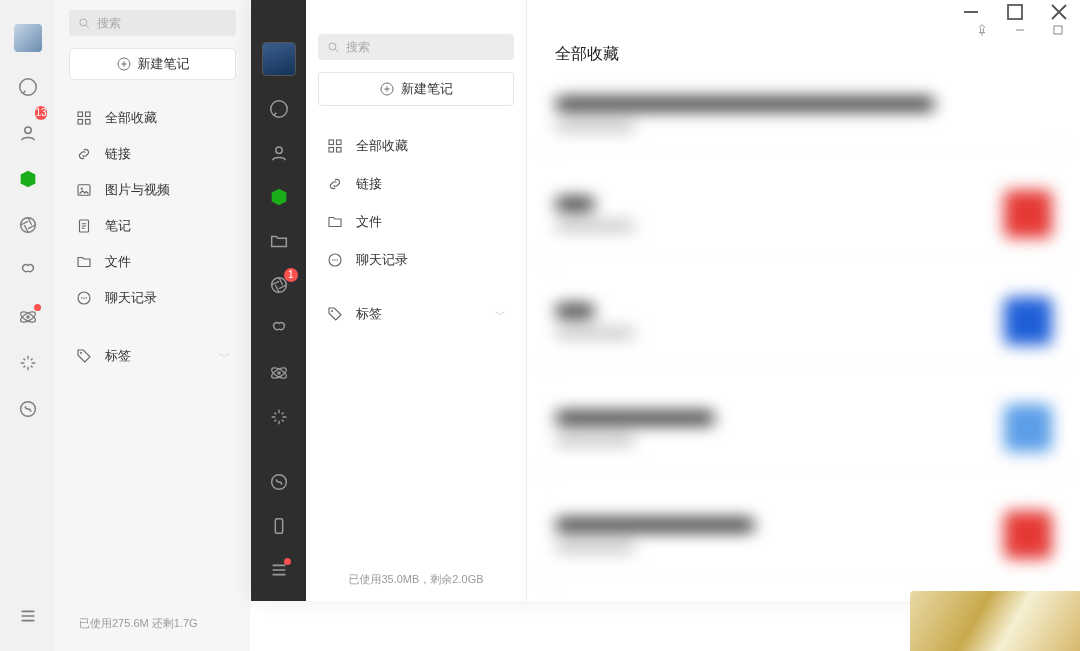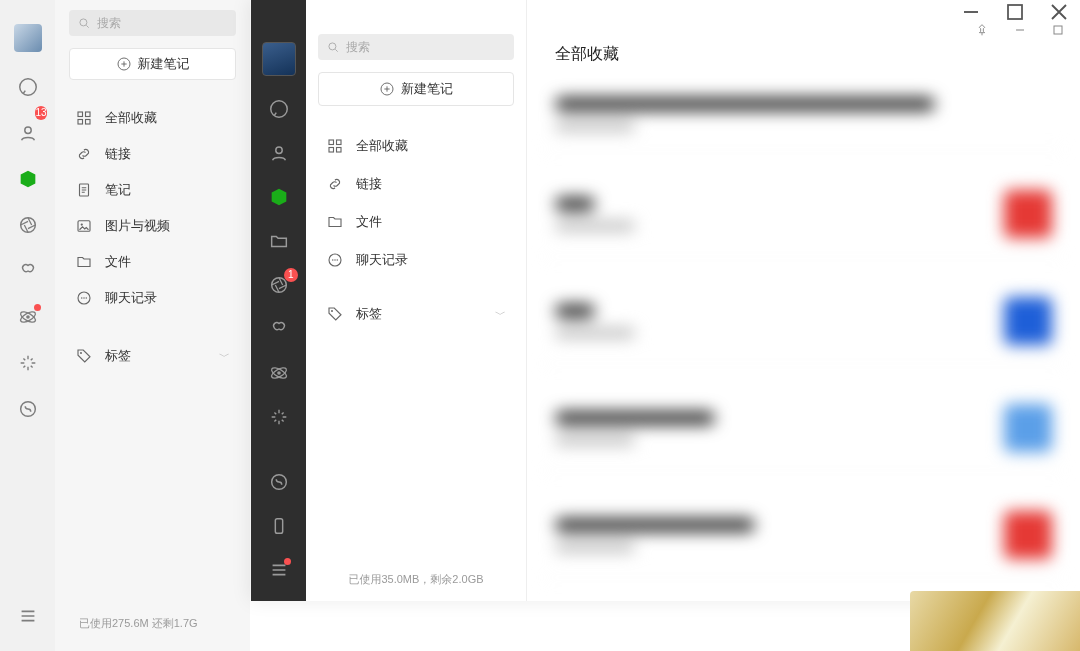--- a/index.html
+++ b/index.html
@@ -255,32 +255,32 @@
           <span class="ic">
             <svg viewBox="0 0 24 24">
               <use href="#i-link"></use>
             </svg>
           </span>
           <span>链接</span>
         </div>
       <div class="bg-ci">
           <span class="ic">
             <svg viewBox="0 0 24 24">
+              <use href="#i-image"></use>
+            </svg>
+          </span>
+          <span>图片与视频</span>
+        </div>
+      <div class="bg-ci">
+          <span class="ic">
+            <svg viewBox="0 0 24 24">
               <use href="#i-note"></use>
             </svg>
           </span>
           <span>笔记</span>
-        </div>
-      <div class="bg-ci">
-          <span class="ic">
-            <svg viewBox="0 0 24 24">
-              <use href="#i-image"></use>
-            </svg>
-          </span>
-          <span>图片与视频</span>
         </div>
       <div class="bg-ci">
           <span class="ic">
             <svg viewBox="0 0 24 24">
               <use href="#i-file"></use>
             </svg>
           </span>
           <span>文件</span>
         </div>
       <div class="bg-ci">

